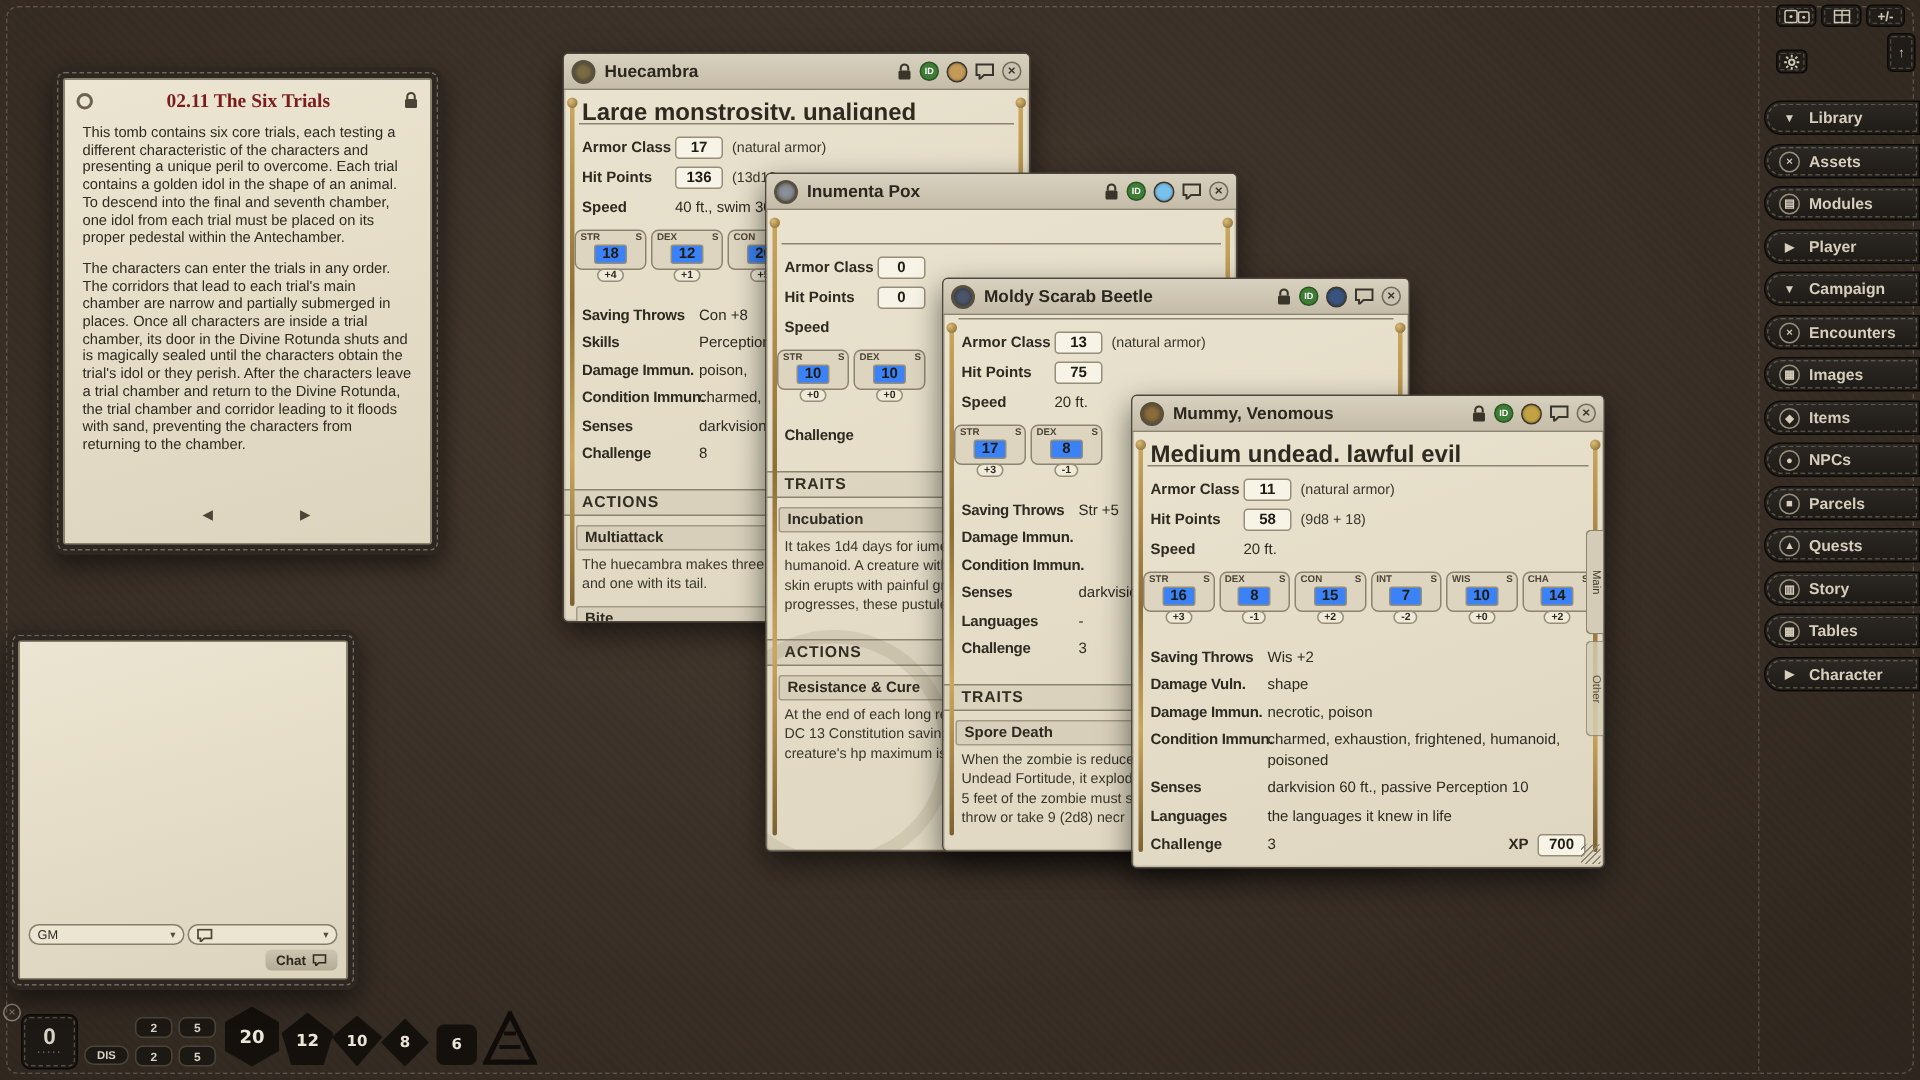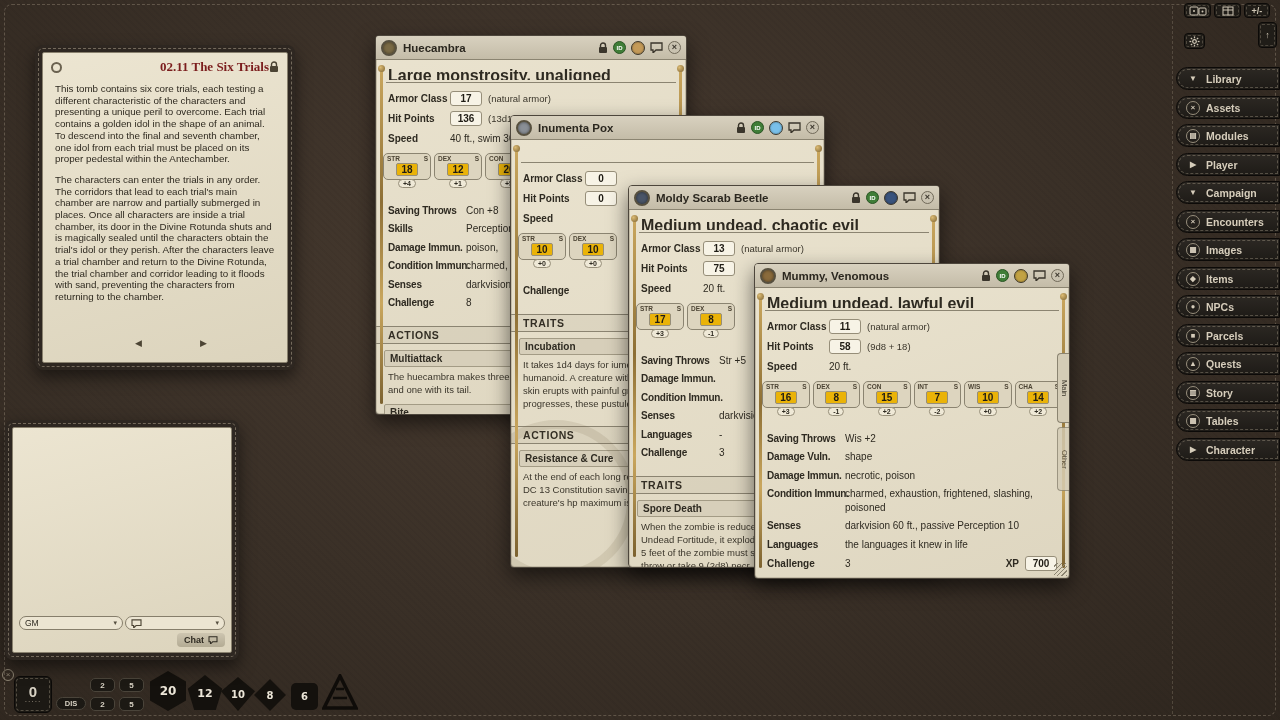--- a/index.html
+++ b/index.html
@@ -37,21 +37,21 @@
   .crow b{width:62px;flex:none;font-size:10px}
   .valbox{display:inline-block;min-width:32px;padding:1px 3px;background:#f7f3e6;border:1px solid #968e79;
     border-radius:3px;text-align:center;font-weight:bold;font-size:10px;color:#1f1c15}
   .note{margin-left:6px;font-size:9.5px;color:#3b362b}
   .cval{font-size:10px;color:#2e2a21}
   .abilities{display:flex;gap:3px;padding:5px 7px 15px;position:relative;z-index:2}
   .abox{position:relative;width:48px;height:27px;border:1px solid #8b8471;border-radius:5px;background:#ddd5bf;
     display:flex;align-items:center;justify-content:center}
   .alabel{position:absolute;top:1px;left:3px;font-size:6.5px;font-weight:bold;color:#4c4434}
   .sbtn{position:absolute;top:1px;right:2px;font-size:6.5px;font-weight:bold;color:#4c4434}
-  .score{background:#eab308;border:1px solid #968e79;border-radius:2px;min-width:22px;text-align:center;
+  .score{background:#3b82f6;border:1px solid #968e79;border-radius:2px;min-width:22px;text-align:center;
     font-weight:bold;font-size:10px;margin-top:5px;color:#1f1c15}
   .mod{position:absolute;left:50%;transform:translateX(-50%);bottom:-9px;background:#efe9d7;border:1px solid #968e79;
     border-radius:7px;font-size:7px;font-weight:bold;padding:0 4px;color:#2e2a21;white-space:nowrap}
   .srows{margin-top:6px}
   .srow{display:flex;padding:2.5px 12px;font-size:10px;line-height:13.5px;color:#2e2a21}
   .srow b{width:78px;flex:none;font-size:10px;letter-spacing:-.2px;white-space:nowrap}
   .srow .sval{flex:1}
   .band{margin:14px 0 4px;padding:2px 12px;font-weight:bold;font-size:10.5px;letter-spacing:.6px;color:#332e24;
     border-top:1px solid #8b8471;border-bottom:1px solid #8b8471;background:rgba(60,50,30,.05)}
   .abname{margin:6px 8px 2px;padding:2px 5px;font-weight:bold;font-size:10px;background:#d7cfba;
@@ -67,21 +67,21 @@
     border-radius:4px 0 0 4px;writing-mode:vertical-rl;font-size:7.5px;color:#3b362b;text-align:center;z-index:3}
   .grip{position:absolute;right:2px;bottom:2px;width:13px;height:13px;z-index:3;
     background:repeating-linear-gradient(135deg,transparent 0 2px,#8b8471 2px 3px)}
 
   
   .panel{position:absolute;background:#2e2721;border-radius:8px;padding:7px;box-shadow:0 7px 16px rgba(0,0,0,.5)}
   .panel::before{content:"";position:absolute;inset:3px;border:1px dashed rgba(220,206,180,.4);border-radius:5px;pointer-events:none}
   .panel-inner{position:relative;width:100%;height:100%;background:linear-gradient(165deg,#ece5d1,#dcd4bd);
     border:1px solid #89816e;border-radius:2px;overflow:hidden}
   .story-titlerow{display:flex;align-items:center;padding:6px 8px 2px}
-  .story-title{flex:1;text-align:right;font-family:"Liberation Serif",serif;font-weight:bold;font-size:13px;color:#7b1d1d}
+  .story-title{flex:1;text-align:center;font-family:"Liberation Serif",serif;font-weight:bold;font-size:13px;color:#7b1d1d}
   .scrollico{width:11px;height:11px;border:2px solid #6b6250;border-radius:50%;flex:none}
   .story-text{padding:6px 12px;font-size:9.8px;line-height:11.7px;color:#2f2a20}
   .story-para{margin-bottom:9px}
   .navarrow{position:absolute;bottom:12px;width:15px;height:13px;font-size:9px;color:#4c4434;text-align:center;line-height:13px}
   .ddl{position:absolute;height:14px;background:#ece5d2;border:1px solid #867e6b;border-radius:8px;
     display:flex;align-items:center;font-size:8.5px;color:#2e2a21;padding:0 5px;gap:4px}
   .ddl .caret{margin-left:auto;font-size:7px;color:#554e3f}
   .chatbtn{position:absolute;height:14px;background:linear-gradient(#cdc5b0,#b3ab94);border:1px solid #6f English6853;border-radius:4px;
     display:flex;align-items:center;gap:4px;font-size:9px;font-weight:bold;color:#2e2a21;padding:0 7px}
 
@@ -361,21 +361,20 @@
         <span class="tokbtn" style="background:#39537d"></span>
         <svg width="13" height="11" viewBox="0 0 13 11">
             <path d="M1 1h11v7H6l-3 3V8H1z" fill="none" stroke="#3a352b" stroke-width="1.3"></path>
           </svg>
         <span class="closebtn">×</span>
       </span>
     </div>
     <div class="wbody">
       <div class="rod l"></div>
         <div class="rod r"></div>
-      <div class="typeline">Medium undead, chaotic evil</div>
       <div class="hrline"></div>
       <div class="crow">
           <b>Armor Class</b>
           <span class="valbox">13</span>
           <span class="note">(natural armor)</span>
         </div>
       <div class="crow">
           <b>Hit Points</b>
           <span class="valbox">75</span>
         </div>
@@ -538,21 +537,21 @@
           </div>
 
 
           <div class="srow">
             <b>Damage Immun.</b>
             <span class="sval">necrotic, poison</span>
           </div>
 
           <div class="srow">
             <b>Condition Immun.</b>
-            <span class="sval">charmed, exhaustion, frightened, slashing, poisoned</span>
+            <span class="sval">charmed, exhaustion, frightened, humanoid, poisoned</span>
           </div>
 
           <div class="srow">
             <b>Senses</b>
             <span class="sval">darkvision 60 ft., passive Perception 10</span>
           </div>
 
           <div class="srow">
             <b>Languages</b>
             <span class="sval">the languages it knew in life</span>

